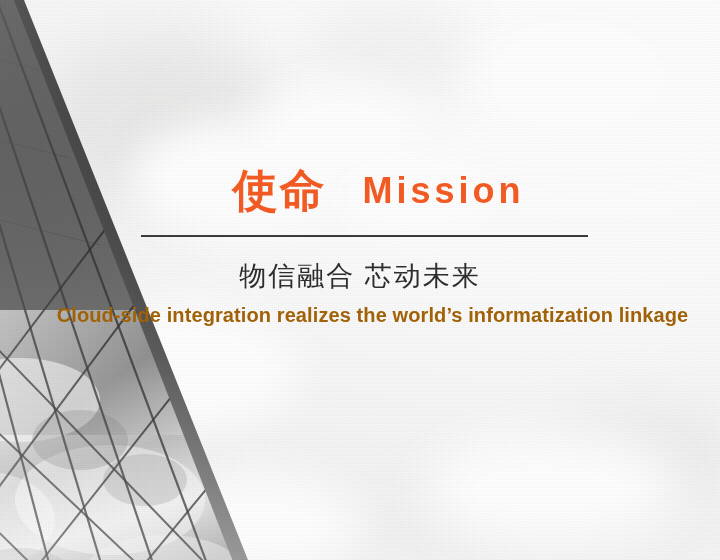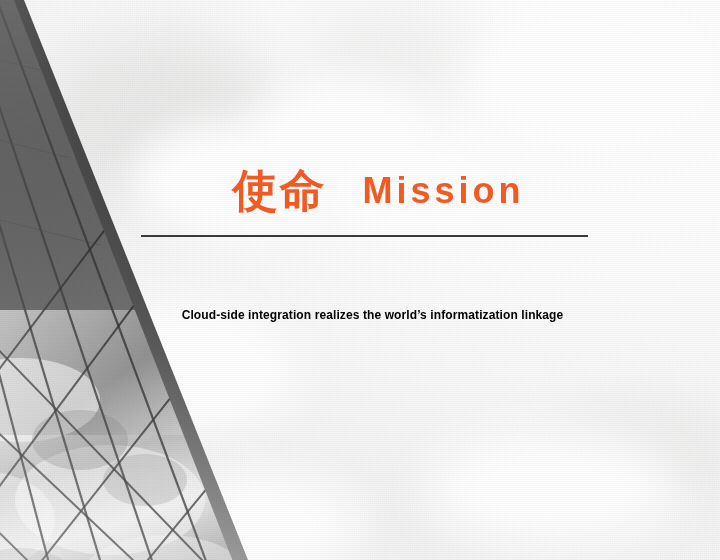--- a/index.html
+++ b/index.html
@@ -145,22 +145,22 @@
     letter-spacing: 2px;
     white-space: nowrap;
   }
 
   .tagline {
     position: absolute;
     left: 0;
     right: 0;
     top: 303px;
     text-align: center;
-    color: #000000;
-    font-size: 12px;
+    color: #a16207;
+    font-size: 20px;
     font-weight: 600;
     letter-spacing: .1px;
     line-height: 25px;
     white-space: nowrap;
     padding-left: 25px;
   }
 </style>
 </head>
 <body>
 
@@ -272,19 +272,20 @@
   <div class="bg-layer grain"></div>
 
   <div class="content">
 
     <div class="headline">
       <span class="headline-cn">使命</span><span class="headline-en">Mission</span>
     </div>
 
     <div class="divider"></div>
 
+    <div class="subtitle-cn">物信融合 芯动未来</div>
 
     <div class="tagline">
       <div>Cloud-side integration realizes the world’s informatization linkage</div>
     </div>
 
   </div>
 </div>
 
 </body></html>

